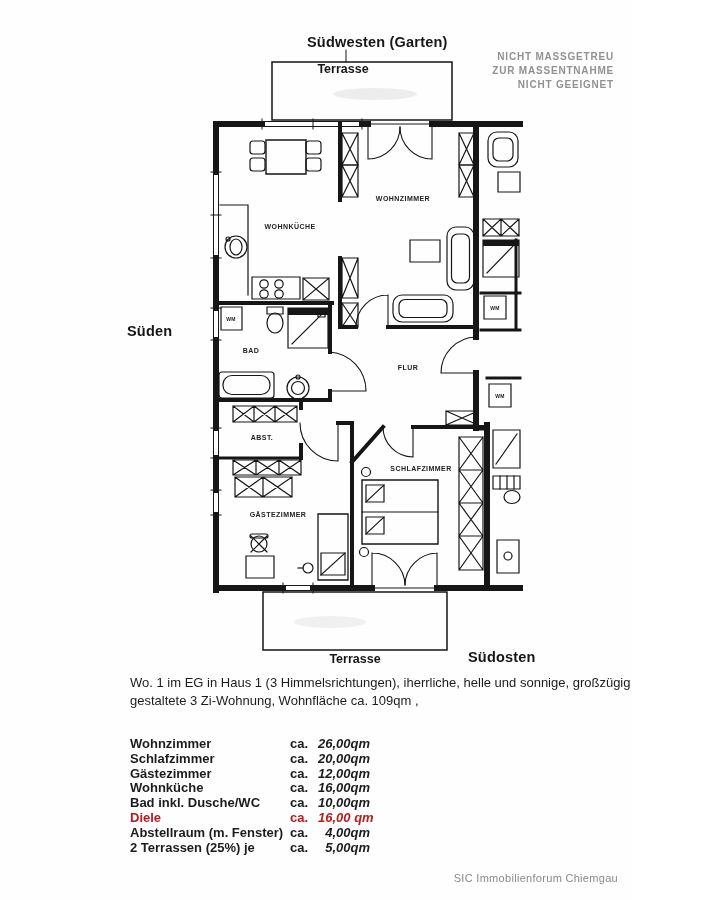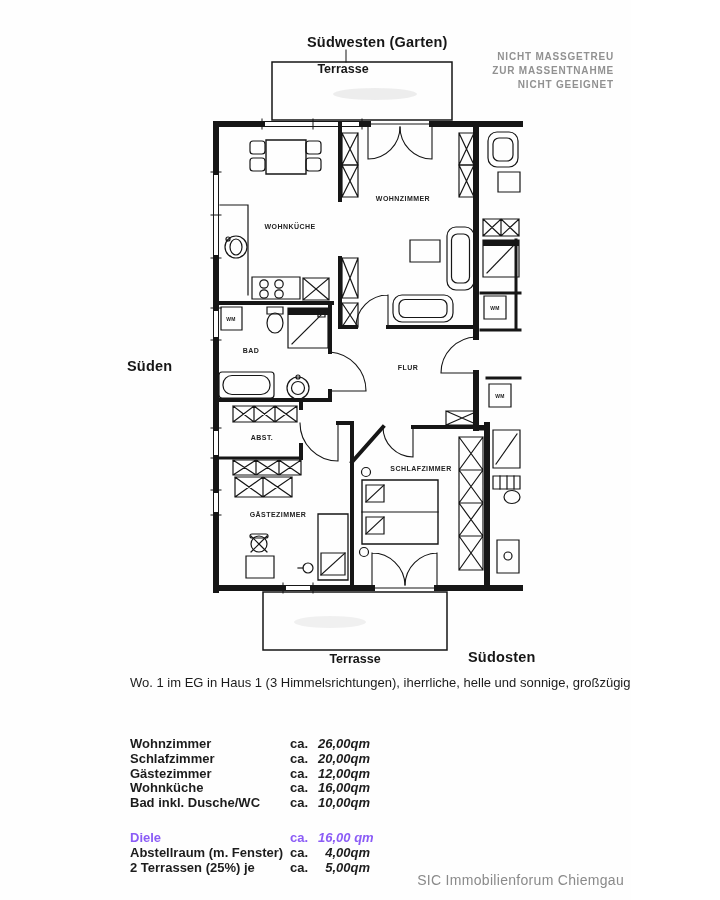--- a/index.html
+++ b/index.html
@@ -14,22 +14,22 @@
   .room-label{font-size:7px;font-weight:600;letter-spacing:.45px;color:#222;
               transform:translateX(-50%);}
   .wm-label{font-size:5px;font-weight:bold;letter-spacing:.2px;color:#222;
             transform:translateX(-50%);}
   .description{left:130px;top:674px;font-size:13px;font-weight:400;line-height:18px;color:#1c1c1c;}
   .area-table{left:130px;top:737px;font-size:13px;font-weight:600;color:#1c1c1c;}
   .area-row{display:flex;height:14.8px;line-height:14.6px;}
   .area-name{width:160px;}
   .area-approx{width:28px;}
   .area-value{width:52px;text-align:right;font-style:italic;}
-  .row-diele{color:#8b5cf6;margin-top:20px;}
-  .footer-credit{right:7px;top:872px;font-size:14px;letter-spacing:.3px;color:#8a8a8a;}
+  .row-diele{color:#b91c1c;}
+  .footer-credit{right:13px;top:872px;font-size:11px;letter-spacing:.3px;color:#8a8a8a;}
   svg path,svg rect,svg line,svg circle,svg ellipse{vector-effect:non-scaling-stroke;}
 </style>
 </head>
 <body>
 
 <div class="page">
 
   <svg class="plan-svg" width="720" height="670" viewBox="0 0 720 670" fill="none" stroke="#161616" stroke-width="1.2" stroke-linecap="square">
 
     <g stroke="none">
@@ -190,21 +190,21 @@
       <rect x="493" y="476" width="27" height="13"></rect>
       <path d="M500 476 V489 M507 476 V489 M514 476 V489"></path>
       <ellipse cx="512" cy="497" rx="8" ry="6.5"></ellipse>
       <rect x="497" y="540" width="22" height="33"></rect>
       <circle cx="508" cy="556" r="4"></circle>
     </g>
   </svg>
 
   <div class="abs orient" style="left:307px;top:34px;">Südwesten (Garten)</div>
   <div class="abs terr" style="left:343px;top:62px;">Terrasse</div>
-  <div class="abs orient" style="left:127px;top:358px;">Süden</div>
+  <div class="abs orient" style="left:127px;top:323px;">Süden</div>
   <div class="abs orient" style="left:468px;top:609px;margin-top:40px;">Südosten</div>
   <div class="abs terr" style="left:355px;top:652px;">Terrasse</div>
 
   <div class="abs stamp">
     <div>NICHT MASSGETREU</div>
     <div>ZUR MASSENTNAHME</div>
     <div>NICHT GEEIGNET</div>
   </div>
 
   <div class="abs room-label" style="left:290px;top:223px;">WOHNKÜCHE</div>
@@ -213,20 +213,21 @@
   <div class="abs room-label" style="left:408px;top:364px;">FLUR</div>
   <div class="abs room-label" style="left:262px;top:434px;">ABST.</div>
   <div class="abs room-label" style="left:278px;top:511px;">GÄSTEZIMMER</div>
   <div class="abs room-label" style="left:421px;top:465px;">SCHLAFZIMMER</div>
   <div class="abs wm-label" style="left:231px;top:316px;">WM</div>
   <div class="abs wm-label" style="left:495px;top:305px;">WM</div>
   <div class="abs wm-label" style="left:500px;top:393px;">WM</div>
 
   <div class="abs description">
     <div>Wo. 1 im  EG in Haus 1 (3 Himmelsrichtungen), iherrliche, helle und sonnige, großzügig</div>
+    <div>gestaltete 3 Zi-Wohnung, Wohnfläche ca. 109qm ,</div>
   </div>
 
   <div class="abs area-table">
     <div class="area-row">
       <span class="area-name">Wohnzimmer</span>
       <span class="area-approx">ca.</span>
       <span class="area-value">26,00qm</span>
     </div>
     <div class="area-row">
       <span class="area-name">Schlafzimmer</span>

